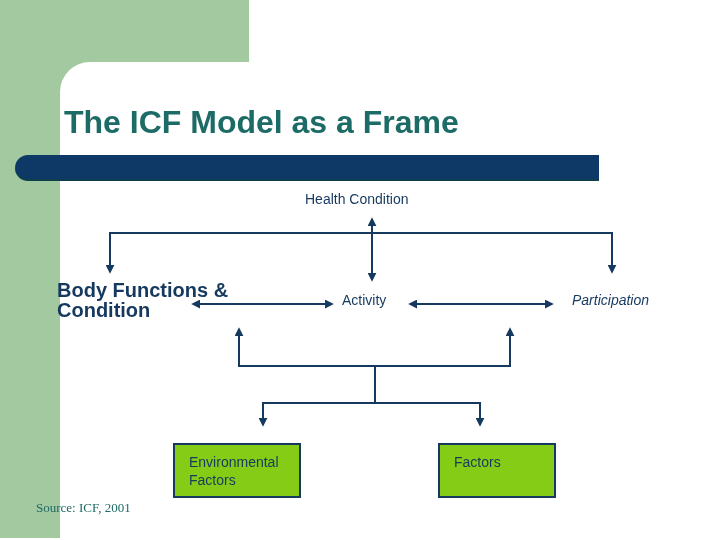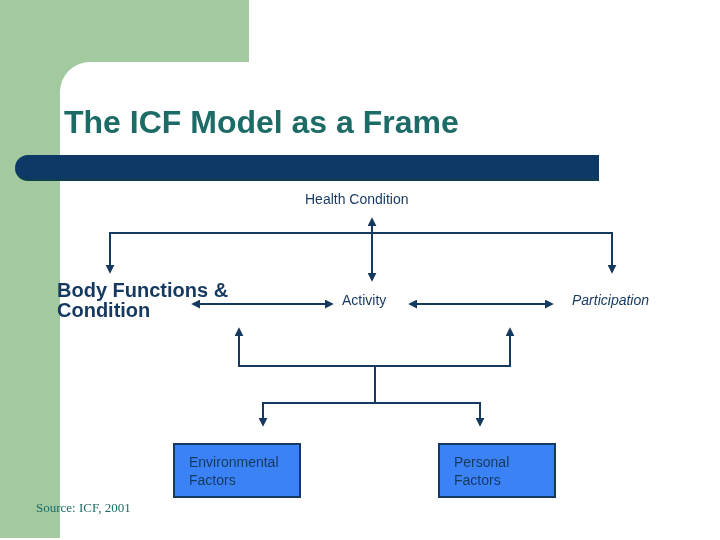--- a/index.html
+++ b/index.html
@@ -29,21 +29,21 @@
   .dlabel{
     position:absolute;color:#16395f;font-size:14px;line-height:17px;
     white-space:nowrap;
   }
   .hc{left:305px;top:191px;}
   .bfs{left:57px;top:280px;font-size:20px;font-weight:bold;line-height:20px;}
   .act{left:342px;top:280px;margin-top:12px;}
   .part{left:572px;top:292px;font-style:italic;}
   .factor-box{
     position:absolute;top:443px;height:55px;box-sizing:border-box;
-    border:2px solid #16395f;background:#3b82f6;color:#16395f;
+    border:2px solid #16395f;background:#84cc16;color:#16395f;
     font-size:14px;line-height:18px;padding:8px 0 0 14px;
   }
   .env{left:173px;width:128px;}
   .pers{left:438px;width:118px;}
   .source{
     position:absolute;left:36px;top:492px;
     font-family:"Liberation Serif",serif;font-size:13px;color:#1d6b66;
     white-space:nowrap;
     margin-top:8px;
   }
@@ -86,19 +86,18 @@
   <div class="dlabel act">Activity</div>
 
   <div class="dlabel part">Participation</div>
 
   <div class="factor-box env">
     <div>Environmental</div>
     <div>Factors</div>
   </div>
 
   <div class="factor-box pers">
-    <div>Personal</div>
     <div>Factors</div>
   </div>
 
   <div class="source">Source: ICF, 2001</div>
 
 </div>
 
 </body></html>

